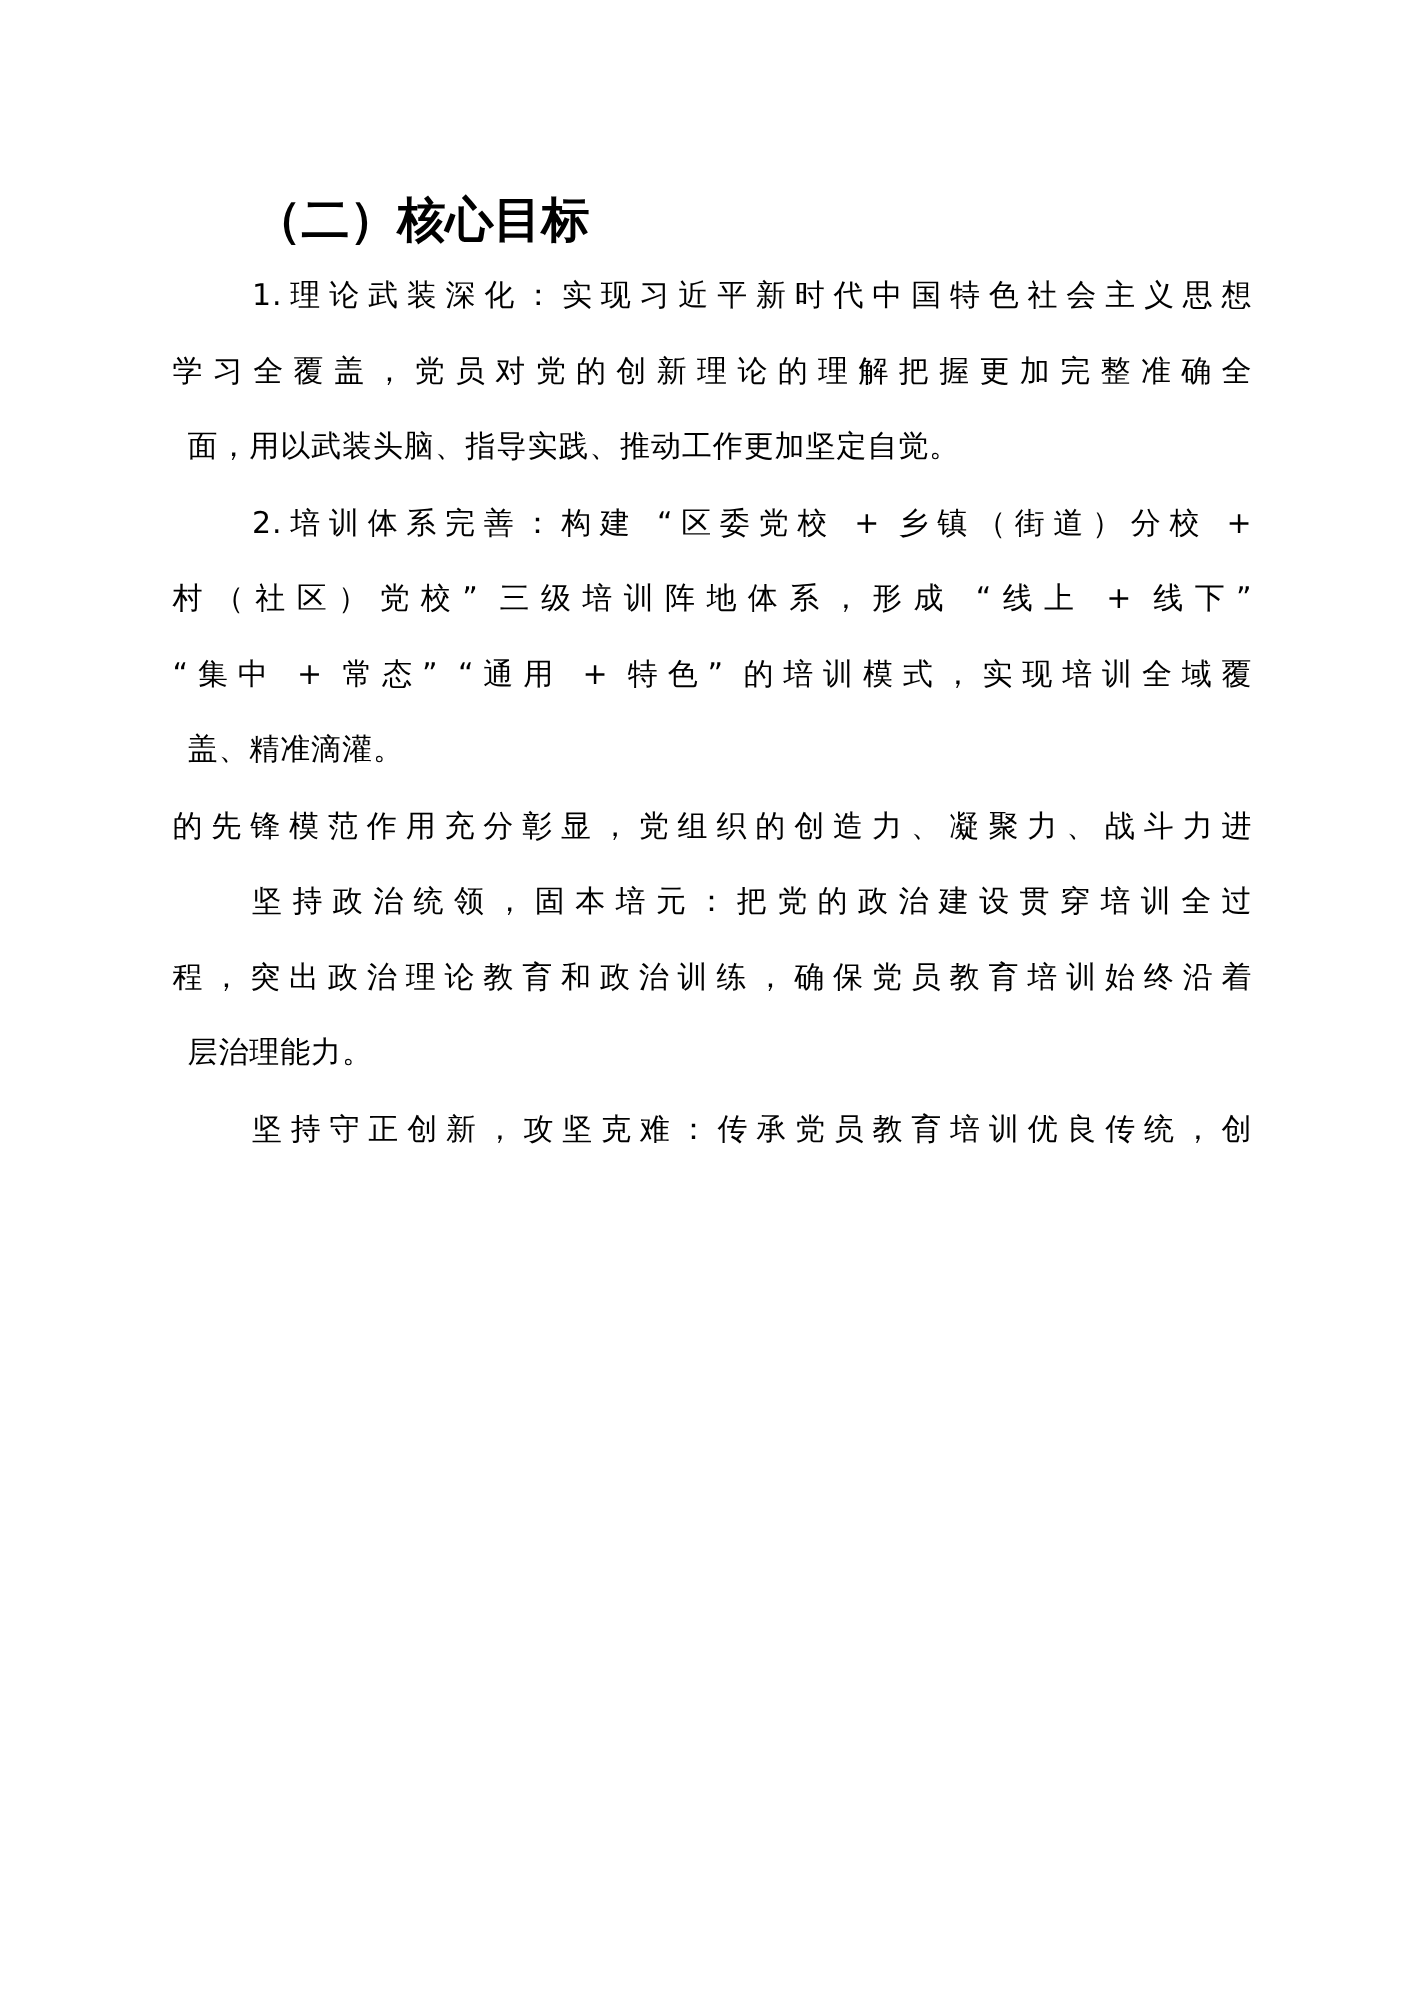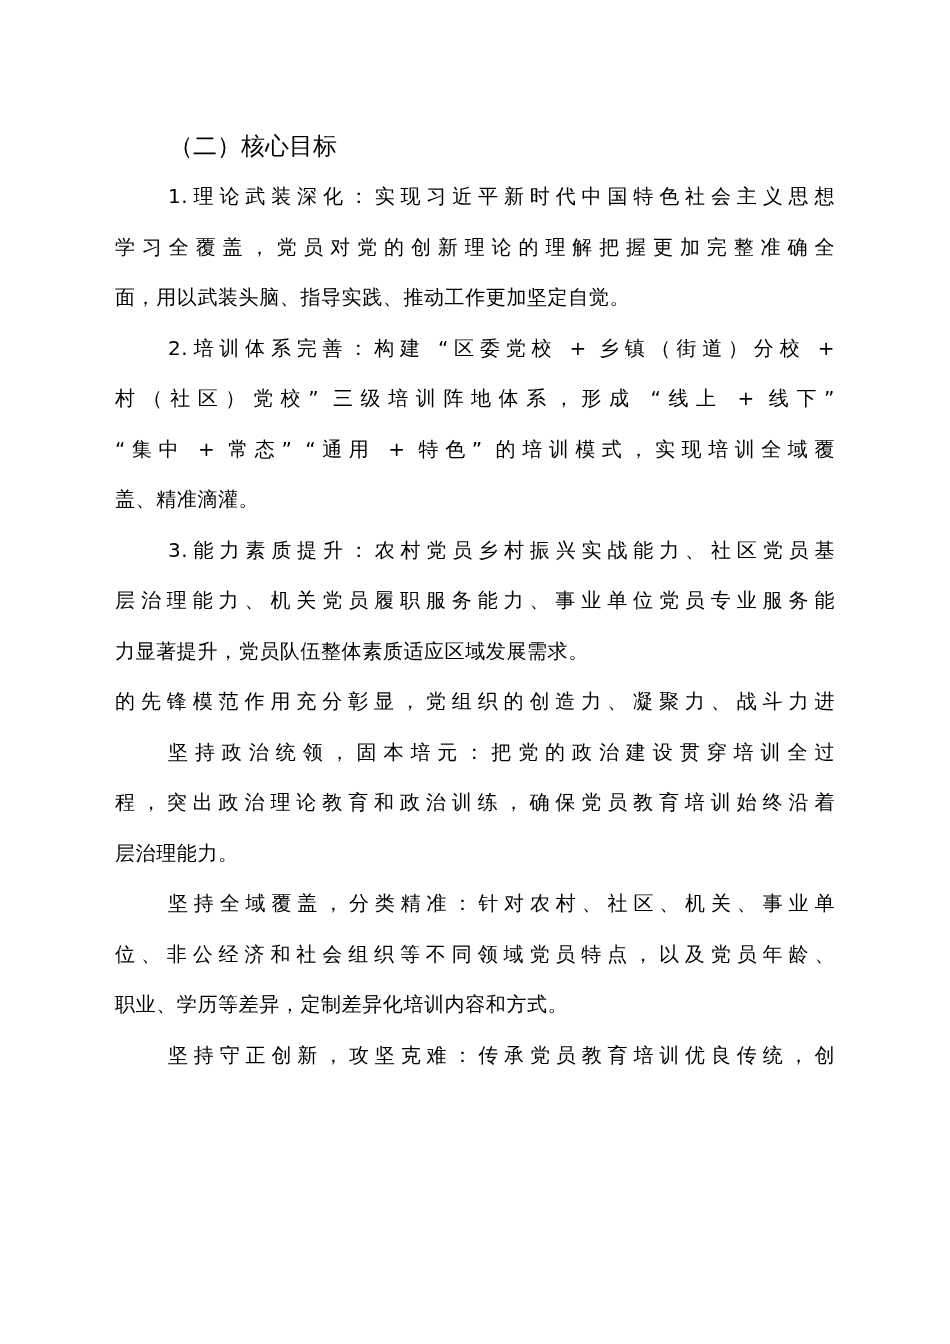--- a/index.html
+++ b/index.html
@@ -15,22 +15,22 @@
     font-family: "DejaVu Sans", "Liberation Sans", sans-serif;
     color: #000000;
   }
   .page {
     position: absolute;
     left: 115px;
     top: 121px;
     width: 720px;
   }
   .heading {
-    font-weight: normal;
-    font-size: 24px;
+    font-weight: bold;
+    font-size: 32px;
     line-height: 50px;
     height: 50px;
     margin: 0;
     padding-left: 54px;
     white-space: nowrap;
   }
   .para {
     font-size: 20px;
     line-height: 50.5px;
     margin: 0;
@@ -40,20 +40,21 @@
     letter-spacing: 0.6px;
   }
   .para .line {
     display: block;
     white-space: nowrap;
     text-align: justify;
     text-align-last: justify;
   }
   .para .line.last {
     text-align-last: left;
+    margin-left: 10px;
   }
   .para .line.first {
     padding-left: 53px;
   }
   .para { text-indent: 0; }
 </style>
 </head>
 <body>
 
 <div class="page">
@@ -66,40 +67,30 @@
     <span class="line last">面，用以武装头脑、指导实践、推动工作更加坚定自觉。</span>
   </p>
 
   <p class="para">
     <span class="line first">2.培训体系完善：构建 “区委党校 + 乡镇（街道）分校 +</span>
     <span class="line">村（社区）党校” 三级培训阵地体系，形成 “线上 + 线下”</span>
     <span class="line"> “集中 + 常态” “通用 + 特色” 的培训模式，实现培训全域覆</span>
     <span class="line last">盖、精准滴灌。</span>
   </p>
 
-  <p class="para">
-    <span class="line first">3.能力素质提升：农村党员乡村振兴实战能力、社区党员基</span>
-    <span class="line">层治理能力、机关党员履职服务能力、事业单位党员专业服务能</span>
-    <span class="line last">力显著提升，党员队伍整体素质适应区域发展需求。</span>
-  </p>
 
   <p class="para">
     <span class="line">的先锋模范作用充分彰显，党组织的创造力、凝聚力、战斗力进</span>
   </p>
 
 
   <p class="para">
     <span class="line first">坚持政治统领，固本培元：把党的政治建设贯穿培训全过</span>
     <span class="line">程，突出政治理论教育和政治训练，确保党员教育培训始终沿着</span>
     <span class="line last">层治理能力。</span>
   </p>
 
-  <p class="para">
-    <span class="line first">坚持全域覆盖，分类精准：针对农村、社区、机关、事业单</span>
-    <span class="line">位、非公经济和社会组织等不同领域党员特点，以及党员年龄、</span>
-    <span class="line last">职业、学历等差异，定制差异化培训内容和方式。</span>
-  </p>
 
   <p class="para">
     <span class="line first">坚持守正创新，攻坚克难：传承党员教育培训优良传统，创</span>
   </p>
 
 </div>
 
 </body></html>

